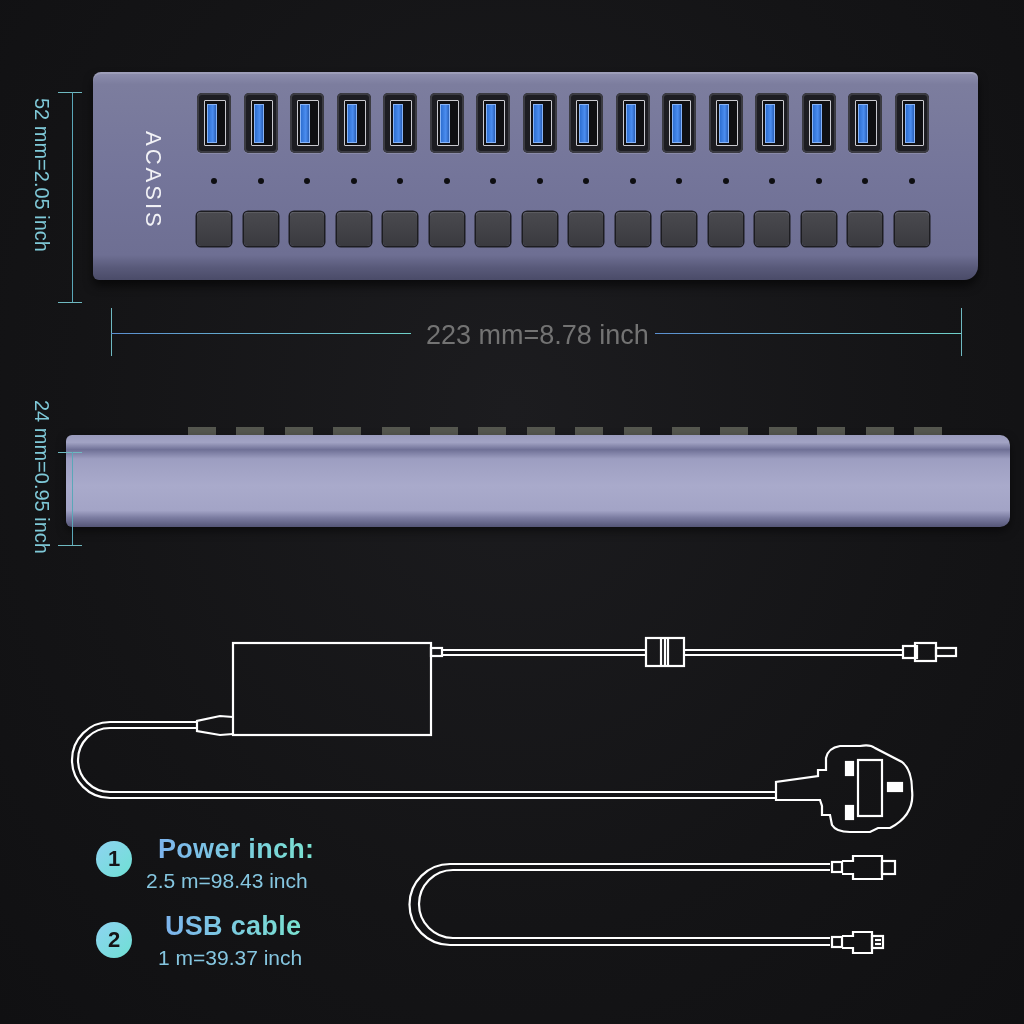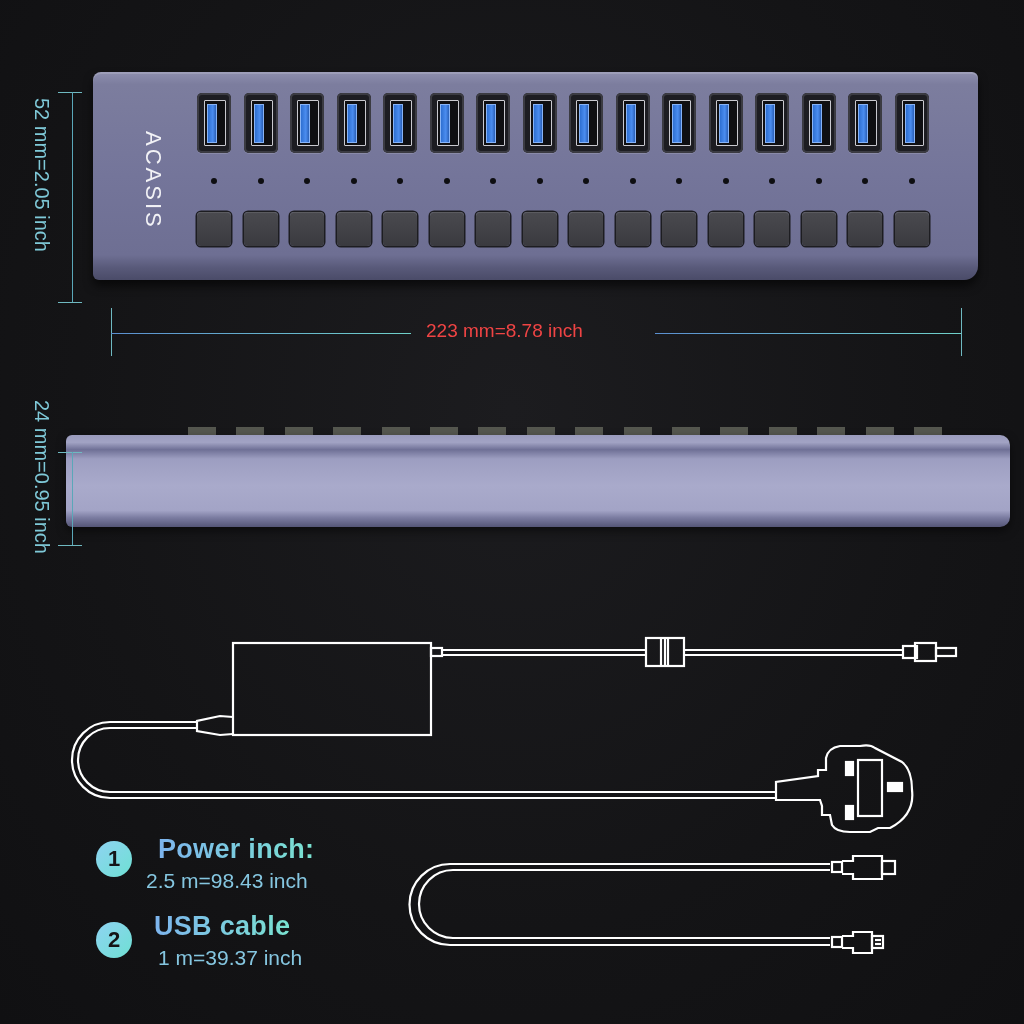--- a/index.html
+++ b/index.html
@@ -43,21 +43,21 @@
     background: linear-gradient(180deg,#4a4a4f,#3a3a3f);
     box-shadow: 0 0 0 1.5px #1d1d21, inset 0 1px 0 rgba(255,255,255,0.1);
   }
 
   
   .dim-line-v { width:1px; background:#5aa7b8; }
   .dim-line-h { height:1px; background: linear-gradient(90deg,#5b8fd0,#6fd1c9); }
   .tick-h { height:1px; width:24px; background:#6fb9c1; }
   .tick-v { width:1px; height:48px; background:#6fb9c1; }
   .dim-text {
-    color:#ef4444; font-size:19px; font-weight:300; white-space:nowrap;
+    color:#737373; font-size:27px; font-weight:300; white-space:nowrap;
   }
   .dim-text-v {
     color:#7fc9d8; font-size:20px; white-space:nowrap;
     writing-mode: vertical-rl;
   }
 
   
   .hub-side {
     left:66px; top:435px; width:944px; height:92px;
     border-radius:6px 10px 10px 6px;
@@ -296,14 +296,14 @@
 
 <div class="abs" style="left:96px; top:841px;">
   <div class="badge">1</div>
 </div>
 <div class="abs leg-title" style="left:158px; top:834px;">Power inch:</div>
 <div class="abs leg-sub" style="left:146px; top:869px;">2.5 m=98.43 inch</div>
 
 <div class="abs" style="left:96px; top:922px;">
   <div class="badge">2</div>
 </div>
-<div class="abs leg-title" style="left:154px; top:911px;">USB cable</div>
+<div class="abs leg-title" style="left:165px; top:911px;">USB cable</div>
 <div class="abs leg-sub" style="left:158px; top:946px;">1 m=39.37 inch</div>
 
 </body></html>

